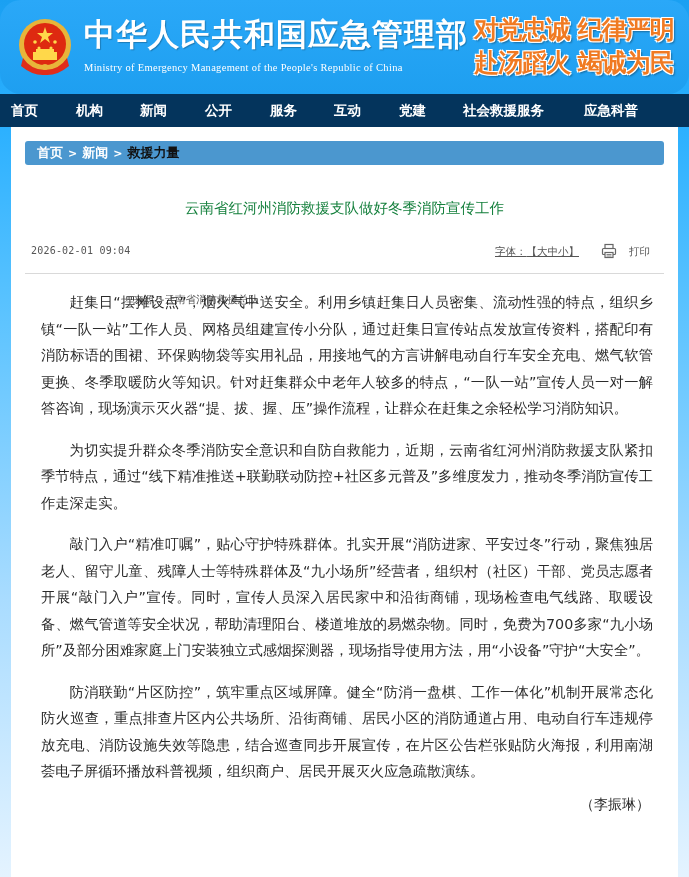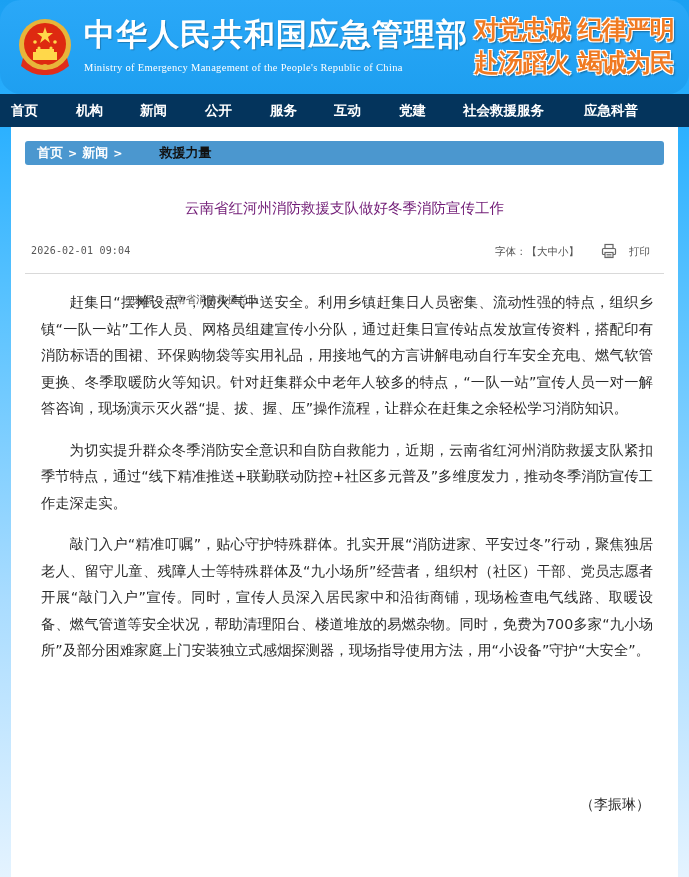--- a/index.html
+++ b/index.html
@@ -56,32 +56,32 @@
       background: #ffffff;
     }
     .breadcrumb {
       position: absolute; left: 14px; top: 14px; width: 639px; height: 24px;
       background: #4b97cf; border-radius: 3px;
       display: flex; align-items: center; padding-left: 12px;
       font-size: 13px; font-weight: bold;
     }
     .bc-link { color: #ffffff; cursor: pointer; }
     .bc-sep { color: #ffffff; margin: 0 5px; font-weight: bold; font-size: 11px; }
-    .bc-current { color: #111111; margin-left: 32px; }
+    .bc-current { color: #111111; }
     .article-title {
       position: absolute; left: 0; top: 72px; width: 667px; text-align: center;
-      font-size: 14.5px; color: #701a75;
+      font-size: 14.5px; color: #15803d;
     }
     .meta-row {
       position: absolute; left: 14px; top: 115px; width: 639px; height: 20px;
       font-size: 10.5px; color: #555555;
     }
     .meta-date { position: absolute; left: 6px; top: 3px; font-family: "DejaVu Sans Mono", "Liberation Mono", monospace; font-size: 10px; letter-spacing: 0.2px; }
     .meta-source { position: absolute; left: 108px; top: 3px; margin-top: 48px; }
-    .meta-font { position: absolute; left: 470px; top: 3px; }
+    .meta-font { position: absolute; left: 470px; top: 3px; text-decoration: underline; }
     .meta-font .sizes { cursor: pointer; }
     .print-icon { position: absolute; left: 576px; top: 1px; width: 16px; height: 16px; cursor: pointer; }
     .print-label { position: absolute; left: 604px; top: 3px; cursor: pointer; }
     .divider {
       position: absolute; left: 14px; top: 146px; width: 639px; height: 1px;
       background: #d9d9d9;
     }
     .content {
       position: absolute; left: 30px; top: 162px; width: 612px;
       font-size: 14.3px; line-height: 26.5px; color: #2b2b2b;
@@ -156,16 +156,17 @@
     </svg>
     <span class="print-label">打印</span>
   </div>
 
   <div class="divider"></div>
 
   <div class="content">
     <p>赶集日“摆摊设点”，烟火气中送安全。利用乡镇赶集日人员密集、流动性强的特点，组织乡镇“一队一站”工作人员、网格员组建宣传小分队，通过赶集日宣传站点发放宣传资料，搭配印有消防标语的围裙、环保购物袋等实用礼品，用接地气的方言讲解电动自行车安全充电、燃气软管更换、冬季取暖防火等知识。针对赶集群众中老年人较多的特点，“一队一站”宣传人员一对一解答咨询，现场演示灭火器“提、拔、握、压”操作流程，让群众在赶集之余轻松学习消防知识。</p>
     <p>为切实提升群众冬季消防安全意识和自防自救能力，近期，云南省红河州消防救援支队紧扣季节特点，通过“线下精准推送+联勤联动防控+社区多元普及”多维度发力，推动冬季消防宣传工作走深走实。</p>
     <p>敲门入户“精准叮嘱”，贴心守护特殊群体。扎实开展“消防进家、平安过冬”行动，聚焦独居老人、留守儿童、残障人士等特殊群体及“九小场所”经营者，组织村（社区）干部、党员志愿者开展“敲门入户”宣传。同时，宣传人员深入居民家中和沿街商铺，现场检查电气线路、取暖设备、燃气管道等安全状况，帮助清理阳台、楼道堆放的易燃杂物。同时，免费为700多家“九小场所”及部分困难家庭上门安装独立式感烟探测器，现场指导使用方法，用“小设备”守护“大安全”。</p>
+    <p>防消联勤“片区防控”，筑牢重点区域屏障。健全“防消一盘棋、工作一体化”机制开展常态化防火巡查，重点排查片区内公共场所、沿街商铺、居民小区的消防通道占用、电动自行车违规停放充电、消防设施失效等隐患，结合巡查同步开展宣传，在片区公告栏张贴防火海报，利用南湖荟电子屏循环播放科普视频，组织商户、居民开展灭火应急疏散演练。</p>
   </div>
 
   <div class="author">（李振琳）</div>
 </div>
 
 </body></html>

